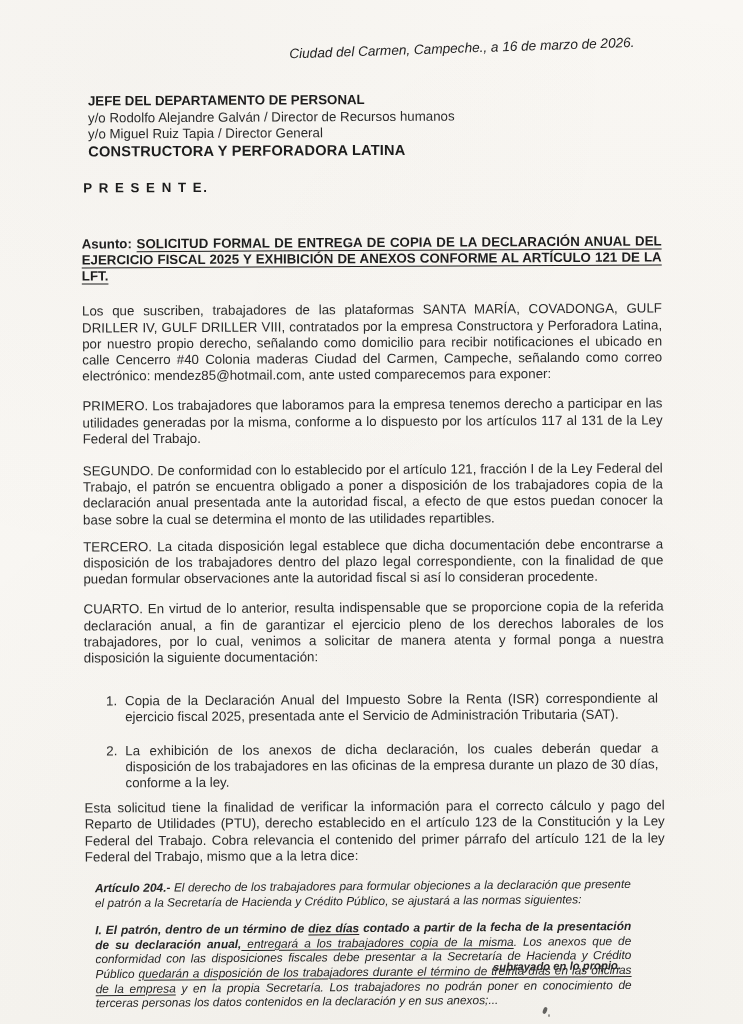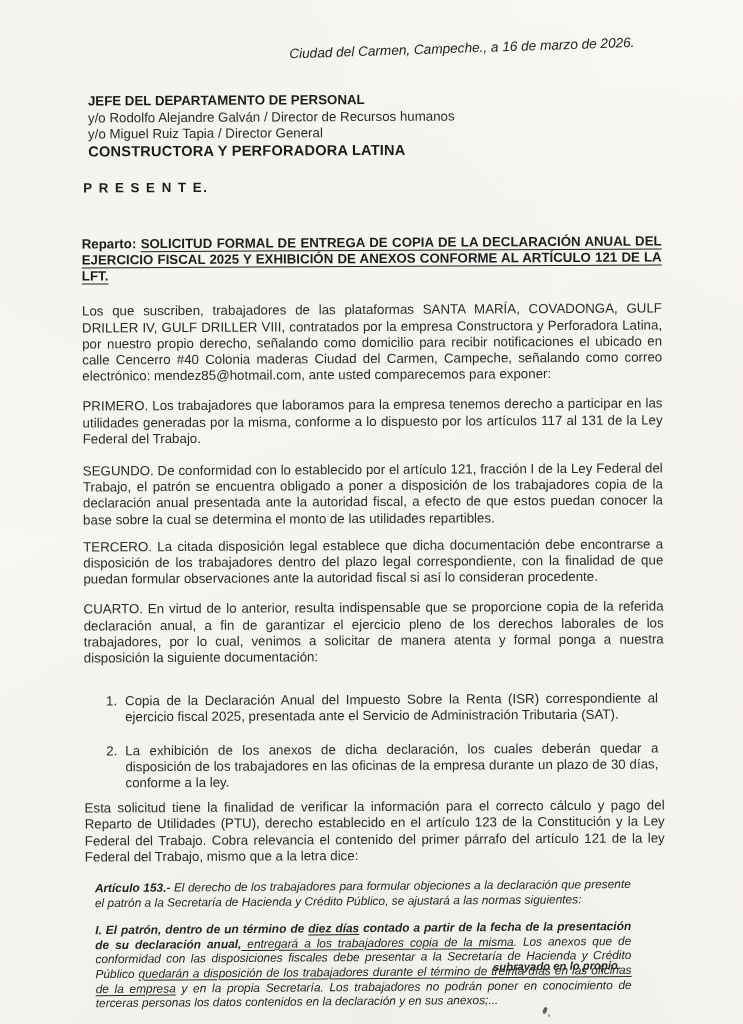--- a/index.html
+++ b/index.html
@@ -118,21 +118,21 @@
 
     <div class="recipient">
       <div class="strong">JEFE DEL DEPARTAMENTO DE PERSONAL</div>
       <div>y/o Rodolfo Alejandre Galván / Director de Recursos humanos</div>
       <div>y/o Miguel Ruiz Tapia / Director General</div>
       <div class="strong company">CONSTRUCTORA Y PERFORADORA LATINA</div>
     </div>
 
     <div class="salutation">P R E S E N T E.</div>
 
-    <div class="para subject"><span>Reparto:</span>&nbsp;<span class="u">SOLICITUD FORMAL DE ENTREGA DE COPIA DE LA DECLARACIÓN ANUAL DEL EJERCICIO FISCAL 2025 Y EXHIBICIÓN DE ANEXOS CONFORME AL ARTÍCULO 121 DE LA LFT.</span></div>
+    <div class="para subject"><span>Asunto:</span>&nbsp;<span class="u">SOLICITUD FORMAL DE ENTREGA DE COPIA DE LA DECLARACIÓN ANUAL DEL EJERCICIO FISCAL 2025 Y EXHIBICIÓN DE ANEXOS CONFORME AL ARTÍCULO 121 DE LA LFT.</span></div>
 
     <div class="para intro"><span>Los que suscriben, trabajadores de las plataformas SANTA MARÍA, COVADONGA, GULF DRILLER IV, GULF DRILLER VIII, contratados por la empresa Constructora y Perforadora Latina, por nuestro propio derecho, señalando como domicilio para recibir notificaciones el ubicado en calle Cencerro #40 Colonia maderas Ciudad del Carmen, Campeche, señalando como correo electrónico: </span><span class="email">mendez85@hotmail.com</span><span>, ante usted comparecemos para exponer:</span></div>
 
     <div class="para clause-1">PRIMERO. Los trabajadores que laboramos para la empresa tenemos derecho a participar en las utilidades generadas por la misma, conforme a lo dispuesto por los artículos 117 al 131 de la Ley Federal del Trabajo.</div>
     <div class="para clause-2">SEGUNDO. De conformidad con lo establecido por el artículo 121, fracción I de la Ley Federal del Trabajo, el patrón se encuentra obligado a poner a disposición de los trabajadores copia de la declaración anual presentada ante la autoridad fiscal, a efecto de que estos puedan conocer la base sobre la cual se determina el monto de las utilidades repartibles.</div>
     <div class="para clause-3">TERCERO. La citada disposición legal establece que dicha documentación debe encontrarse a disposición de los trabajadores dentro del plazo legal correspondiente, con la finalidad de que puedan formular observaciones ante la autoridad fiscal si así lo consideran procedente.</div>
     <div class="para clause-4">CUARTO. En virtud de lo anterior, resulta indispensable que se proporcione copia de la referida declaración anual, a fin de garantizar el ejercicio pleno de los derechos laborales de los trabajadores, por lo cual, venimos a solicitar de manera atenta y formal ponga a nuestra disposición la siguiente documentación:</div>
 
     <div class="request-list">
       <div class="request-item">
@@ -141,21 +141,21 @@
       </div>
       <div class="request-item">
         <span class="request-num">2.</span>
         <span class="request-text">La exhibición de los anexos de dicha declaración, los cuales deberán quedar a disposición de los trabajadores en las oficinas de la empresa durante un plazo de 30 días, conforme a la ley.</span>
       </div>
     </div>
 
     <div class="para purpose">Esta solicitud tiene la finalidad de verificar la información para el correcto cálculo y pago del Reparto de Utilidades (PTU), derecho establecido en el artículo 123 de la Constitución y la Ley Federal del Trabajo. Cobra relevancia el contenido del primer párrafo del artículo 121 de la ley Federal del Trabajo, mismo que a la letra dice:</div>
 
     <div class="quote">
-      <div class="para"><span class="b">Artículo 153.-</span><span> El derecho de los trabajadores para formular objeciones a la declaración que presente el patrón a la Secretaría de Hacienda y Crédito Público, se ajustará a las normas siguientes:</span></div>
+      <div class="para"><span class="b">Artículo 204.-</span><span> El derecho de los trabajadores para formular objeciones a la declaración que presente el patrón a la Secretaría de Hacienda y Crédito Público, se ajustará a las normas siguientes:</span></div>
       <div class="para quote-fraction"><span class="b">I. El patrón, dentro de un término de </span><span class="b u">diez días</span><span class="b"> contado a partir de la fecha de la presentación de su declaración anual,</span><span class="u"> entregará a los trabajadores copia de la misma</span><span>. Los anexos que de conformidad con las disposiciones fiscales debe presentar a la Secretaría de Hacienda y Crédito Público </span><span class="u">quedarán a disposición de los trabajadores durante el término de treinta días en las oficinas de la empresa</span><span> y en la propia Secretaría. Los trabajadores no podrán poner en conocimiento de terceras personas los datos contenidos en la declaración y en sus anexos;...</span></div>
     </div>
 
   </div>
 
   <div class="quote-footnote">subrayado en lo propio.</div>
 
   <div class="scan-speck"></div>
   <div class="scan-speck-2"></div>
 </div>

